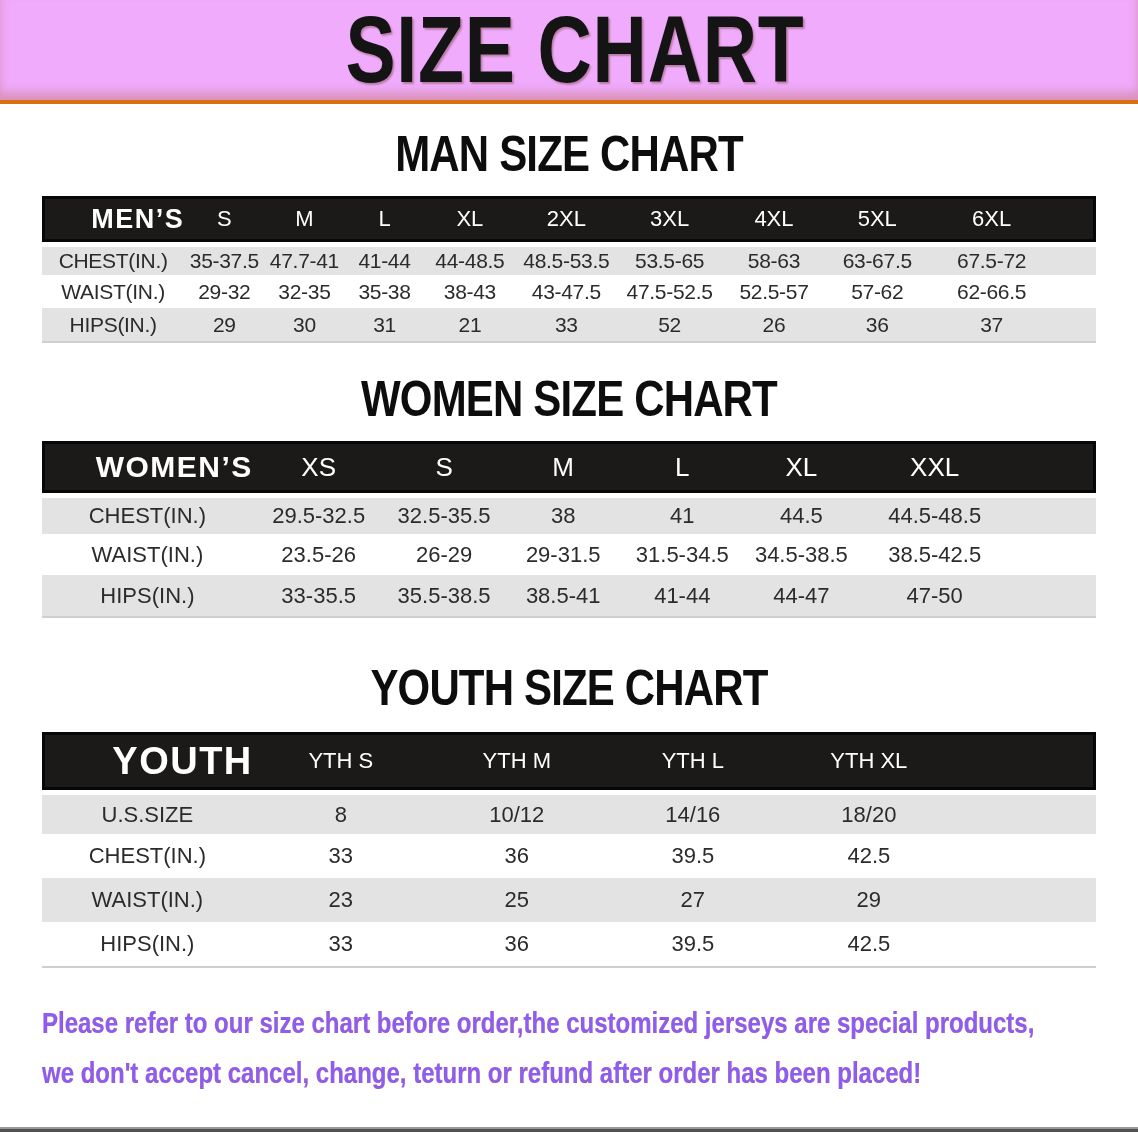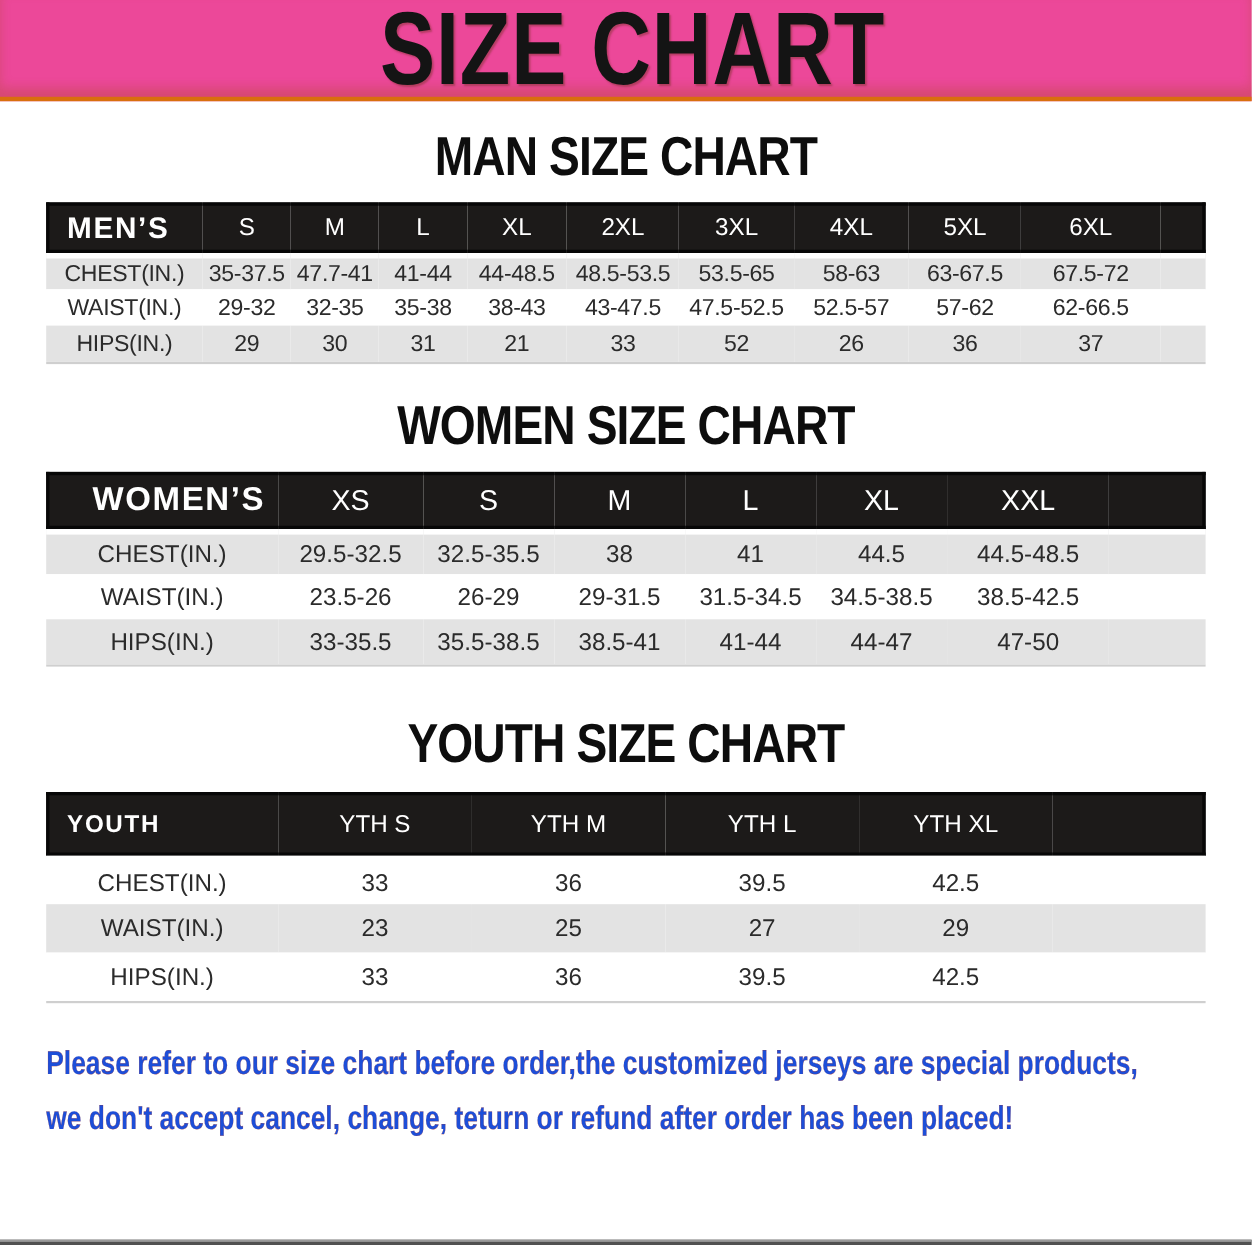--- a/index.html
+++ b/index.html
@@ -1,63 +1,63 @@
 <!DOCTYPE html>
 <html><head>
 <meta charset="utf-8">
 <style>
   * { margin:0; padding:0; box-sizing:border-box; }
   html,body { width:1138px; height:1132px; background:#ffffff; overflow:hidden;
               font-family:"Liberation Sans", sans-serif; position:relative; }
 
   
-  .banner { height:92px; background:#ec4899; display:flex; align-items:center;
+  .banner { height:104px; background:#f0abfc; display:flex; align-items:center;
             justify-content:center; border-bottom:4px solid #d96f0e;
             box-shadow: inset 0 -8px 10px rgba(150,75,0,0.25); padding-left: 12px; }
   .banner-title { display:inline-block; font-size:94px; font-weight:bold; color:#141414;
                   letter-spacing:1px; transform:scaleX(0.80); white-space:nowrap;
                   text-shadow:2px 2px 2px rgba(80,40,0,0.35); line-height:104px; }
 
   
   .section-title { text-align:center; font-size:50px; font-weight:bold; color:#0d0d0d;
                    transform:scaleX(0.84); letter-spacing:-1px; white-space:nowrap;
                    height:56px; line-height:56px; }
   .t-men   { margin-top:22px; }
   .t-women { margin-top:28px; }
   .t-youth { margin-top:42px; }
 
   
   table.size-table { width:1054px; margin:14px auto 0 auto; border-collapse:separate;
                      border-spacing:0; table-layout:fixed; border-bottom:2px solid #cfcfcf; }
   .size-table thead th { background:#1c1a19; color:#ffffff; font-weight:normal;
                          text-align:center; vertical-align:middle;
                          border-top:3px solid #070707; border-bottom:3px solid #070707; }
-  .size-table thead th:first-child { border-left:3px solid #070707; text-align:left;
+  .size-table thead th:first-child { border-left:3px solid #070707; text-align:right;
                                      padding-left:16px; font-weight:bold; letter-spacing:1.5px; }
   .size-table thead th:last-child { border-right:3px solid #070707; }
   .size-table tbody tr:first-child td { border-top:5px solid #ffffff; }
   .size-table td { text-align:center; vertical-align:middle; color:#2b2b2b; }
   .row-gray  td { background:#e3e3e3; }
   .row-white td { background:#ffffff; }
 
   table.men   { margin-top:14px; }
   table.women { margin-top:14px; }
   table.youth { margin-top:16px; }
   .men   thead th { height:46px; font-size:22px; }
   .men   thead th:first-child { font-size:27px; }
   .men   td { height:33px; font-size:21px; letter-spacing:-0.3px; }
   .women thead th { height:52px; font-size:26px; }
   .women thead th:first-child { font-size:30px;padding-left:39px; }
   .women td { height:41px; font-size:22px; }
   .youth thead th { height:58px; font-size:22px; }
-  .youth thead th:first-child { font-size:22px; }
+  .youth thead th:first-child { font-size:38px; }
   .youth td { height:44px; font-size:22px; }
 
   
-  .footer { margin:30px 0 0 42px; color:#1d4ed8; }
+  .footer { margin:30px 0 0 42px; color:#8b5cf6; }
   .footer-line { font-size:30px; line-height:50px; white-space:nowrap;
                  transform:scaleX(0.80); transform-origin:left center; font-weight:bold;
                  -webkit-text-stroke:0.2px #A93127; }
   .bottom-edge { position:absolute; left:0; bottom:0; width:100%; height:5px;
                  background:#515151; border-top:2px solid #9a9a9a; }
 </style>
 </head>
 <body>
 
 <div class="banner">
@@ -214,20 +214,28 @@
         <tr>
           <th>YOUTH</th>
           <th>YTH S</th>
           <th>YTH M</th>
           <th>YTH L</th>
           <th>YTH XL</th>
           <th></th>
         </tr>
       </thead>
       <tbody>
+        <tr class="row-gray">
+          <td>U.S.SIZE</td>
+          <td>8</td>
+          <td>10/12</td>
+          <td>14/16</td>
+          <td>18/20</td>
+          <td></td>
+        </tr>
         <tr class="row-white">
           <td>CHEST(IN.)</td>
           <td>33</td>
           <td>36</td>
           <td>39.5</td>
           <td>42.5</td>
           <td></td>
         </tr>
         <tr class="row-gray">
           <td>WAIST(IN.)</td>

